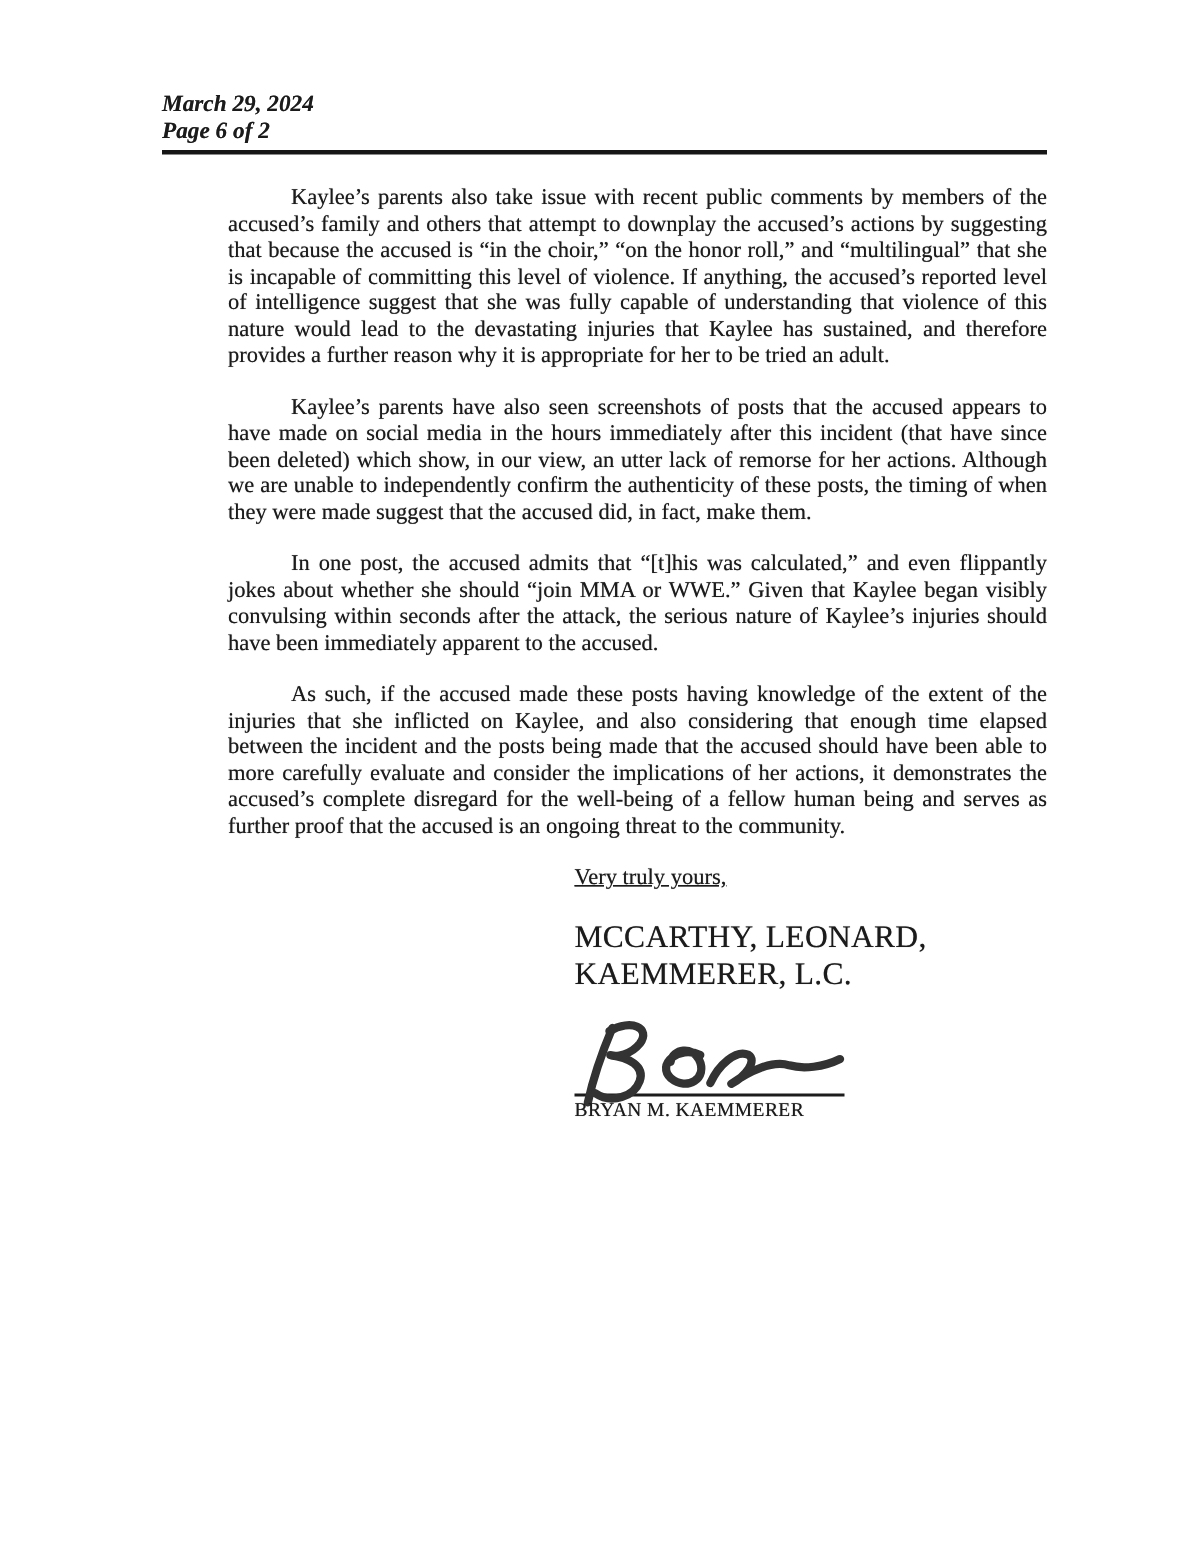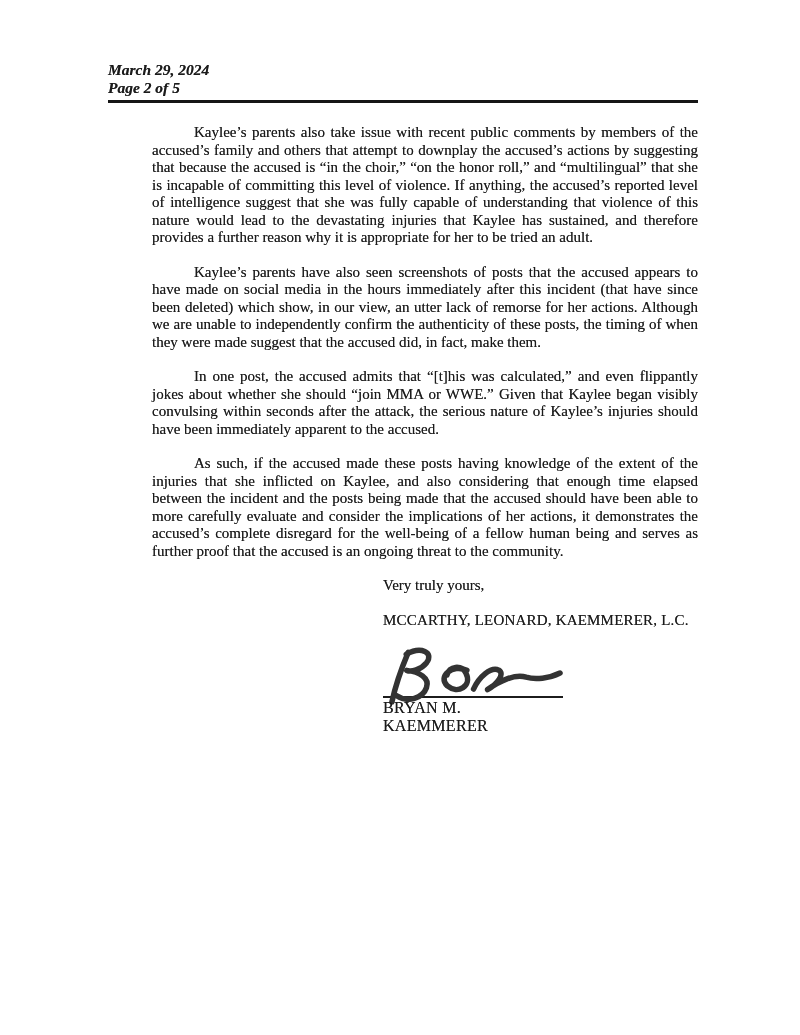--- a/index.html
+++ b/index.html
@@ -40,40 +40,40 @@
     text-align: justify;
     text-indent: 42px;
     text-shadow: 0 0 0.45px rgba(25,25,25,0.7);
   }
   .closing {
     margin-left: 275px;
     margin-top: 13px;
     font-size: 15px;
     text-shadow: 0 0 0.45px rgba(25,25,25,0.7);
   }
-  .valediction { margin-bottom: 18px; }
-  .firm { margin-bottom: 14px; font-size: 15px; letter-spacing: 0.2px; }
+  .valediction { margin-bottom: 18px; text-decoration: underline; }
+  .firm { margin-bottom: 14px; font-size: 21px; letter-spacing: 0.2px; }
   .sig-wrap { position: relative; width: 200px; margin-top: 4px; }
   .signature-svg { display: block; margin: 0 0 -9px -8px; }
   .sig-name {
     border-top: 2px solid #1c1c1c;
     width: 180px;
     padding-top: 1px;
-    font-size: 16px;
+    font-size: 13px;
     letter-spacing: 0.3px;
   }
 </style>
 </head>
 <body>
 
 <div class="page">
   <div class="content">
 
     <div class="hdr-line">March 29, 2024</div>
-    <div class="hdr-line">Page 2 of 5</div>
+    <div class="hdr-line">Page 6 of 2</div>
     <div class="rule"></div>
 
     <div class="body-text">
       <p>Kaylee’s parents also take issue with recent public comments by members of the accused’s family and others that attempt to downplay the accused’s actions by suggesting that because the accused is “in the choir,” “on the honor roll,” and “multilingual” that she is incapable of committing this level of violence.  If anything, the accused’s reported level of intelligence suggest that she was fully capable of understanding that violence of this nature would lead to the devastating injuries that Kaylee has sustained, and therefore provides a further reason why it is appropriate for her to be tried an adult.</p>
       <p>Kaylee’s parents have also seen screenshots of posts that the accused appears to have made on social media in the hours immediately after this incident (that have since been deleted) which show, in our view, an utter lack of remorse for her actions.  Although we are unable to independently confirm the authenticity of these posts, the timing of when they were made suggest that the accused did, in fact, make them.</p>
       <p>In one post, the accused admits that “[t]his was calculated,” and even flippantly jokes about whether she should “join MMA or WWE.”  Given that Kaylee began visibly convulsing within seconds after the attack, the serious nature of Kaylee’s injuries should have been immediately apparent to the accused.</p>
       <p>As such, if the accused made these posts having knowledge of the extent of the injuries that she inflicted on Kaylee, and also considering that enough time elapsed between the incident and the posts being made that the accused should have been able to more carefully evaluate and consider the implications of her actions, it demonstrates the accused’s complete disregard for the well-being of a fellow human being and serves as further proof that the accused is an ongoing threat to the community.</p>
     </div>
 
     <div class="closing">

